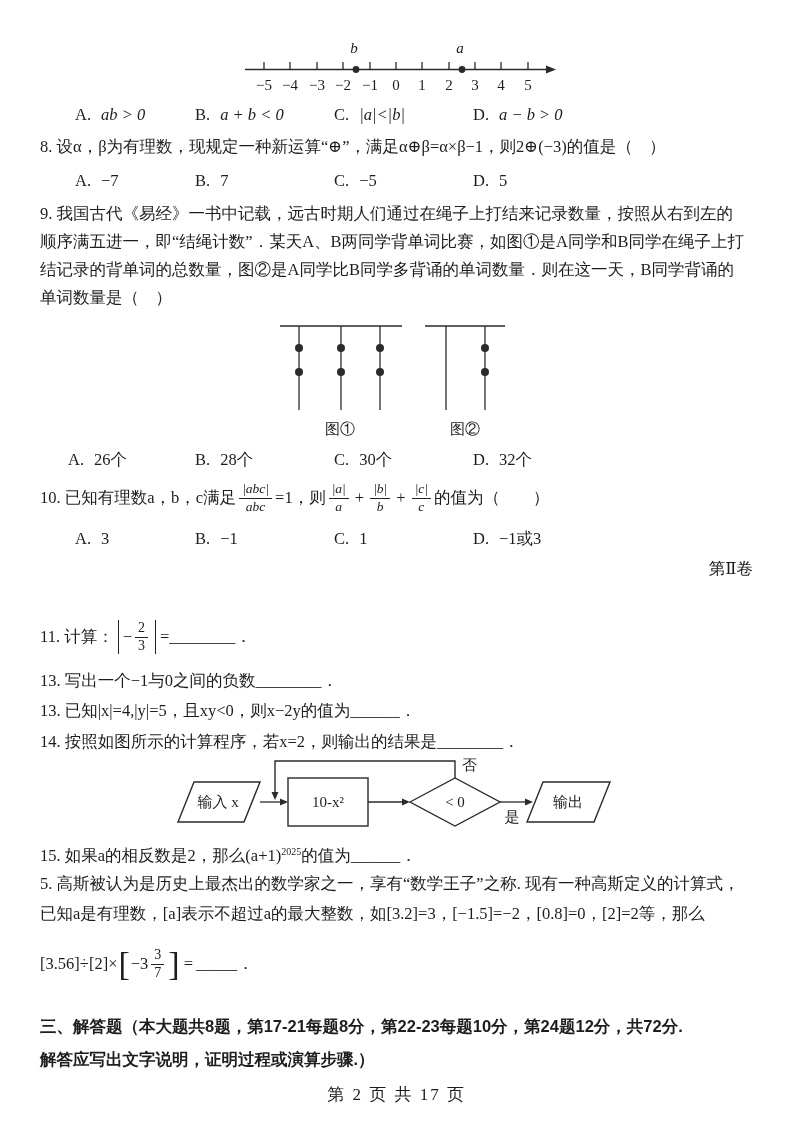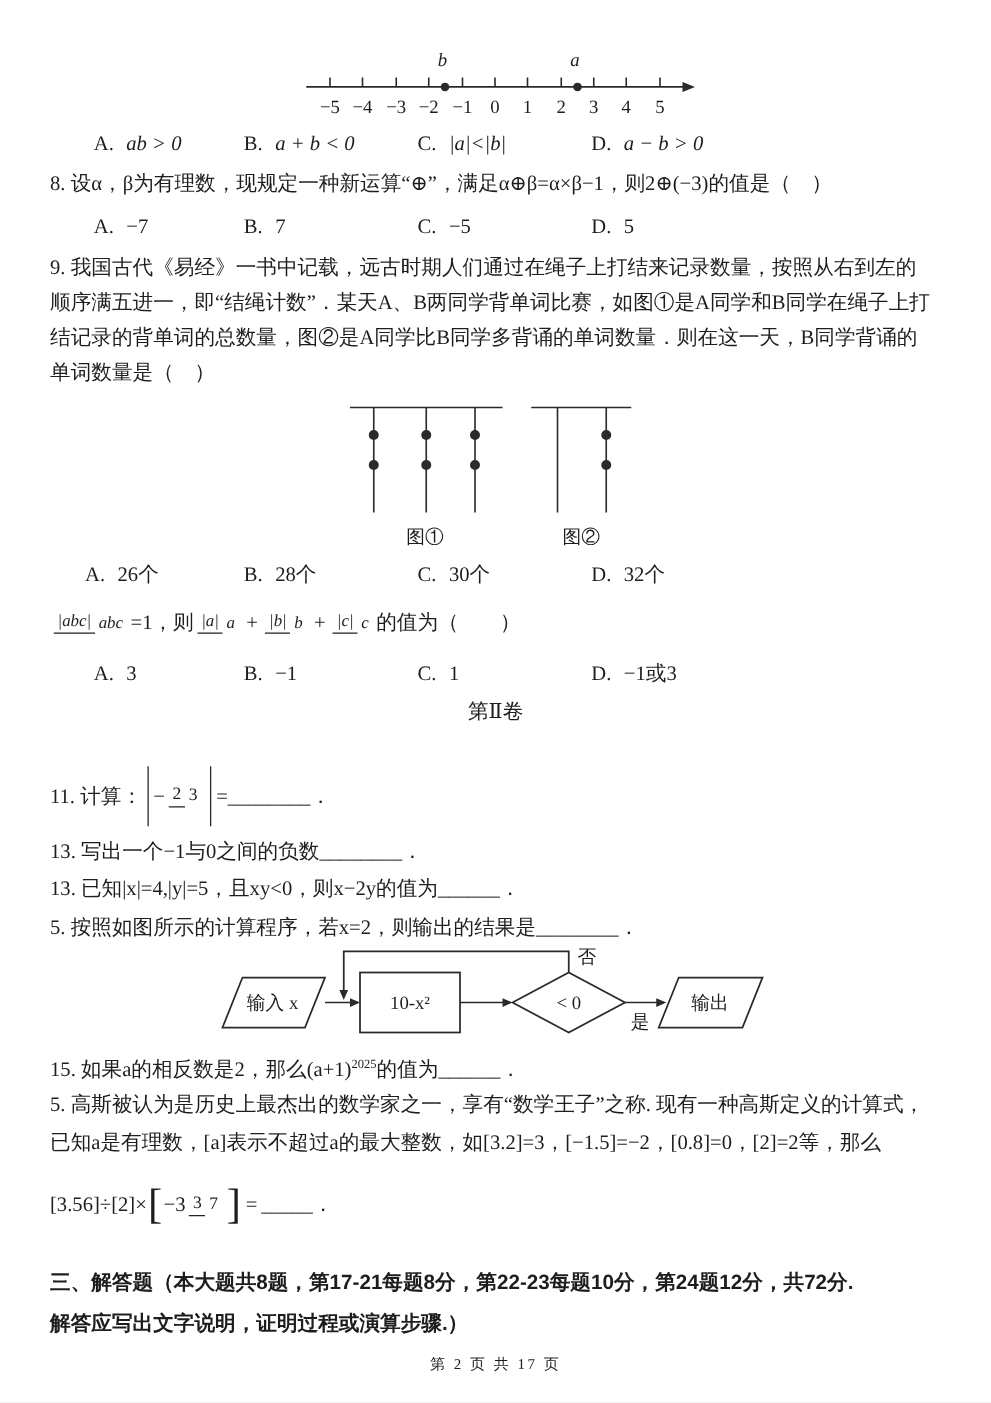--- a/index.html
+++ b/index.html
@@ -4,40 +4,40 @@
 <style>
   html,body{margin:0;padding:0;background:#e9e9e9;}
   .page{position:relative;width:793px;height:1122px;margin:0 auto;background:#ffffff;
         font-family:"Liberation Serif","DejaVu Serif",serif;color:#1d1d1d;overflow:hidden;}
   .row{position:absolute;left:40px;width:713px;font-size:16.5px;line-height:1.35;white-space:nowrap;}
   .wrap{white-space:normal;}
   .optrow{height:24px;}
   .opt{position:absolute;top:0;white-space:nowrap;}
   .okey{margin-right:10px;}
   .math-i{font-style:italic;}
-  .center{text-align:center;}
+  .center{text-align:right;}
   .bold{font-weight:bold;font-family:"Liberation Sans","DejaVu Sans",sans-serif;}
   .mathrow{position:absolute;display:flex;align-items:center;font-size:16.5px;white-space:nowrap;}
   .mathrow>span{flex:0 0 auto;}
-  .frac{display:inline-flex;flex-direction:row;align-items:center;vertical-align:middle;
+  .frac{display:inline-flex;flex-direction:column;align-items:center;vertical-align:middle;
         font-size:13.5px;line-height:1.2;margin:0 3px;font-style:italic;}
   .frac .num{border-bottom:1.2px solid #222;padding:0 3px;}
-  .frac .den{padding:16px 3px;}
+  .frac .den{padding:0 3px;}
   .frac.plain{font-style:normal;font-size:14px;}
   .abs{display:inline-flex;align-items:center;border-left:1.3px solid #222;border-right:1.3px solid #222;
        padding:0 4px;margin:0 4px;}
   .bigbr{font-size:34px;line-height:0.85;font-family:"Liberation Serif",serif;margin:0 1px;}
   .plus{margin:0 3px;}
   sup{font-size:10px;vertical-align:super;line-height:0;}
   svg{position:absolute;overflow:visible;}
   svg text{font-family:"Liberation Serif","DejaVu Serif",serif;fill:#1d1d1d;font-size:15px;}
   svg .shape{fill:none;stroke:#2a2a2a;stroke-width:1.4;}
   svg .thin{stroke:#2a2a2a;stroke-width:1.3;}
   svg .ah{fill:#2a2a2a;stroke:none;}
-  .footer{position:absolute;left:0;width:793px;text-align:center;font-size:12px;letter-spacing:2px;}
+  .footer{position:absolute;left:0;width:793px;text-align:center;font-size:17px;letter-spacing:2px;}
 </style>
 </head>
 <body>
 
 <div class="page">
 
   <svg style="left:245px;top:40px;" width="315" height="60" viewBox="0 0 315 60">
     <line class="thin" x1="0" y1="29.5" x2="302" y2="29.5"></line>
     <polygon class="ah" points="311,29.5 301,25.5 301,33.5"></polygon>
     <line class="thin" x1="19" y1="22" x2="19" y2="29.5"></line>
@@ -109,20 +109,21 @@
   </svg>
 
   <div class="row optrow" style="top:449px">
     <span class="opt" style="left:28px"><span class="okey">A.</span><span>26个</span></span>
     <span class="opt" style="left:155px"><span class="okey">B.</span><span>28个</span></span>
     <span class="opt" style="left:294px"><span class="okey">C.</span><span>30个</span></span>
     <span class="opt" style="left:433px"><span class="okey">D.</span><span>32个</span></span>
   </div>
 
   <div class="mathrow" style="left:40px;top:474px;height:48px">
+    <span>10. 已知有理数a，b，c满足</span>
     <span class="frac">
         <span class="num">|abc|</span>
         <span class="den">abc</span>
       </span>
     <span>=1，则</span>
     <span class="frac">
         <span class="num">|a|</span>
         <span class="den">a</span>
       </span>
     <span class="plus">+</span>
@@ -155,21 +156,21 @@
           <span class="den">3</span>
         </span>
     </span>
     <span>=</span>
     <span>________</span>
     <span>．</span>
   </div>
 
   <div class="row" style="top:670px">13. 写出一个−1与0之间的负数________．</div>
   <div class="row" style="top:700px">13. 已知|x|=4,|y|=5，且xy&lt;0，则x−2y的值为______．</div>
-  <div class="row" style="top:731px">5. 按照如图所示的计算程序，若x=2，则输出的结果是________．</div>
+  <div class="row" style="top:731px">14. 按照如图所示的计算程序，若x=2，则输出的结果是________．</div>
 
   <svg style="left:148px;top:752px;" width="505" height="92" viewBox="0 0 505 92">
     <polygon class="shape" points="46,30 112,30 96,70 30,70"></polygon>
     <text x="70" y="55" text-anchor="middle">输入 x</text>
     <line class="thin" x1="112" y1="50" x2="138" y2="50"></line>
     <polygon class="ah" points="140,50 132,46.5 132,53.5"></polygon>
     <polyline class="shape" points="307,26 307,9 127,9 127,41"></polyline>
     <polygon class="ah" points="127,48 123.5,40 130.5,40"></polygon>
     <rect class="shape" x="140" y="26" width="80" height="48"></rect>
     <text x="180" y="55" text-anchor="middle">10-x²</text>

